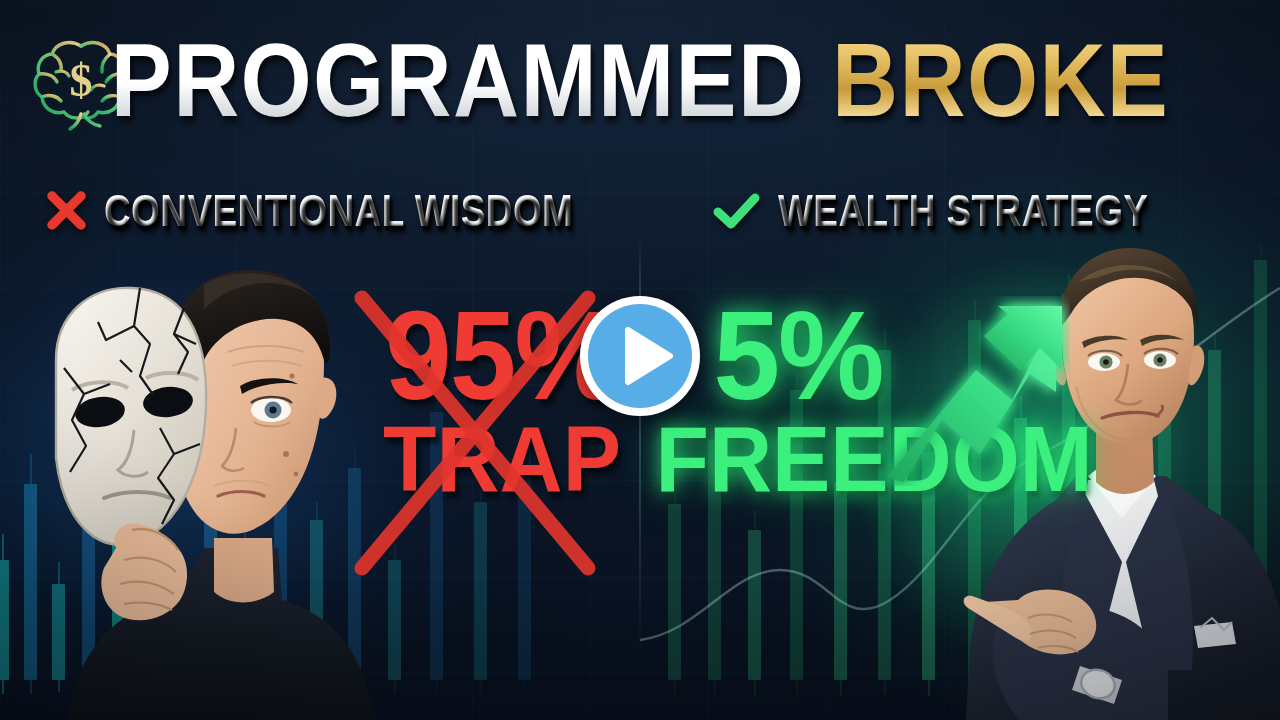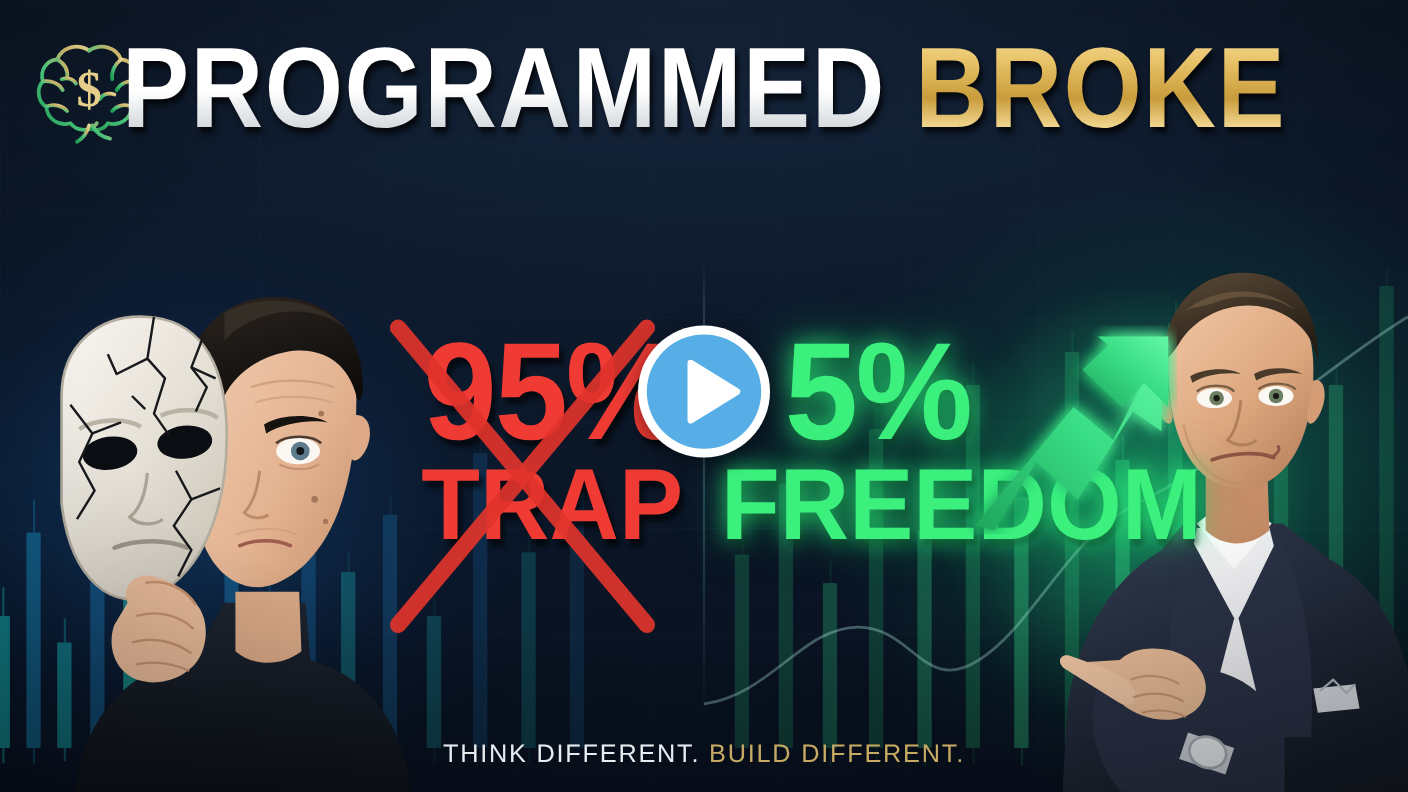--- a/index.html
+++ b/index.html
@@ -466,20 +466,37 @@
       <path d="M58,88 C62,96 68,99 74,100"></path>
     </g>
     <text x="55" y="70" text-anchor="middle" font-family="'Liberation Serif', serif" font-size="46" font-weight="700" fill="#e3ce8c">$</text>
   </svg>
 
   <div class="title">
     <span class="w1">PROGRAMMED</span>
     <span class="w2">BROKE</span>
   </div>
 
+  <div class="sub-row">
+
+    <div class="sub left">
+      <svg class="mark-x" width="44" height="44" viewBox="0 0 44 44">
+        <path d="M8,7 L37,36 M37,7 L8,36" stroke="#e8392f" stroke-width="9.5" stroke-linecap="round"></path>
+      </svg>
+      <span class="lbl">CONVENTIONAL WISDOM</span>
+    </div>
+
+    <div class="sub right">
+      <svg class="mark-check" width="50" height="44" viewBox="0 0 50 44">
+        <path d="M6,23 L19,35 L43,9" fill="none" stroke="#3ee07a" stroke-width="9" stroke-linecap="round" stroke-linejoin="round"></path>
+      </svg>
+      <span class="lbl">WEALTH STRATEGY</span>
+    </div>
+
+  </div>
 
   <div class="stat stat-bad">
     <span class="num">95%</span>
     <span class="word">TRAP</span>
   </div>
   <svg class="strike-x" viewBox="0 0 280 300">
     <path d="M26,12 L252,282" stroke="#e0342c" stroke-width="15" stroke-linecap="round" opacity=".92"></path>
     <path d="M252,12 L26,282" stroke="#e0342c" stroke-width="15" stroke-linecap="round" opacity=".92"></path>
   </svg>
 
@@ -509,18 +526,14 @@
       <path d="M118,10 L182,10 L182,74 L160,52 L140,74 L104,40 L128,18 Z" fill="url(#arrG)"></path>
     </g>
   </svg>
 
   <svg class="play-btn" viewBox="0 0 128 128">
     <circle cx="64" cy="64" r="60" fill="#ffffff"></circle>
     <circle cx="64" cy="64" r="52" fill="#57aee6"></circle>
     <path d="M52,38 L94,64 L52,90 Z" fill="#ffffff" stroke="#ffffff" stroke-width="6" stroke-linejoin="round"></path>
   </svg>
 
-  <div class="tagline">
-    <span class="t1">THINK DIFFERENT.</span>
-    <span class="t2">BUILD DIFFERENT.</span>
-  </div>
 
 </div>
 
 </body></html>

